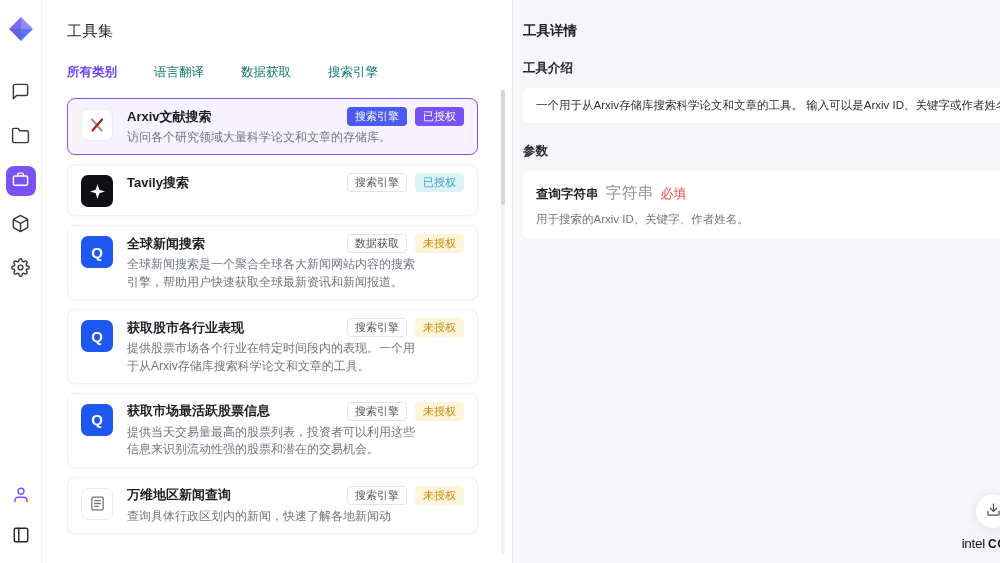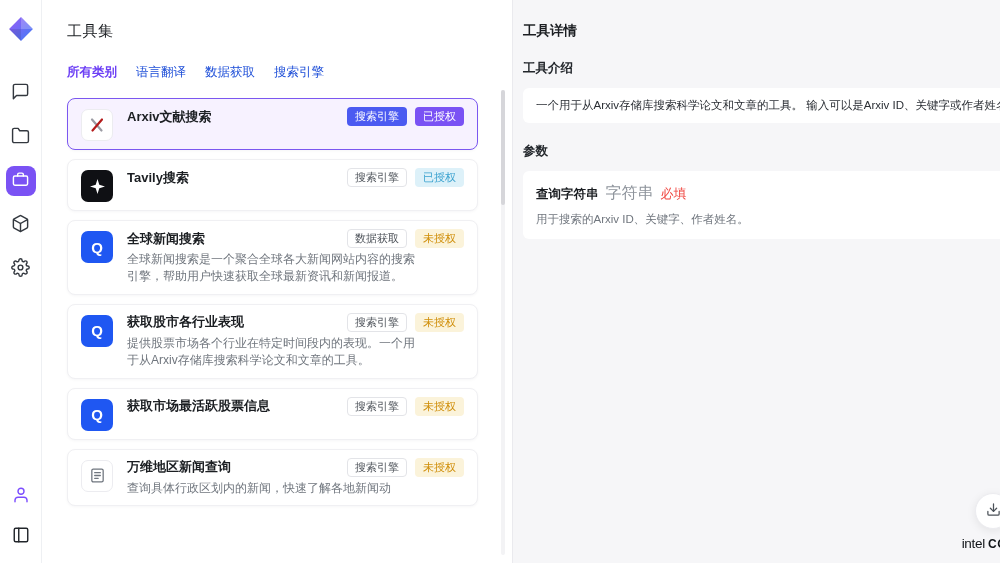--- a/index.html
+++ b/index.html
@@ -11,22 +11,22 @@
   .rail{width:42px;flex:none;background:#fff;border-right:1px solid #eef0f3;display:flex;flex-direction:column;align-items:center;padding:16px 0 12px}
   .logo{width:26px;height:26px;margin-bottom:36px;cursor:pointer}
   .rail-group{display:flex;flex-direction:column;gap:14px;align-items:center}
   .rail-btn{width:30px;height:30px;border:none;background:transparent;border-radius:8px;display:flex;align-items:center;justify-content:center;cursor:pointer}
   .rail-btn.active{background:var(--accent-purple,#6b4df2)}
   .rail-bottom{margin-top:auto;display:flex;flex-direction:column;gap:10px;align-items:center}
 
   
   .list-panel{width:470px;flex:none;background:#fff;position:relative;padding:22px 0 0 25px;overflow:hidden}
   .lp-title{font-size:15px;font-weight:normal;letter-spacing:.5px}
-  .tabs{display:flex;gap:19px;margin-top:23px}
-  .tab{border:none;background:none;font-size:12.5px;color:#1d4ed8;cursor:pointer;font-family:inherit;padding:0}
+  .tabs{display:flex;gap:37px;margin-top:23px}
+  .tab{border:none;background:none;font-size:12.5px;color:#0f766e;cursor:pointer;font-family:inherit;padding:0}
   .tab.active{color:var(--tab-active,#6c3ff5);font-weight:bold}
   .cards{margin-top:17px;width:411px;display:flex;flex-direction:column;gap:9px}
   .tool-card{background:#fff;border:1px solid #f0f0f3;border-radius:8px;padding:8px 13px;display:flex;gap:14px;box-shadow:0 1px 3px rgba(20,20,40,.04);cursor:pointer}
   .tool-card.selected{background:var(--selected-card-bg,#f7f2ff);border:1px solid var(--selected-card-border,#7b57f0)}
   .t-icon{width:32px;height:32px;margin-top:2px;border-radius:7px;flex:none;display:flex;align-items:center;justify-content:center;overflow:hidden}
   .ic-arxiv,.ic-news{background:#fff;border:1px solid #ececf0}
   .ic-tavily{background:#0f1014}
   .ic-juhe{background:var(--juhe-blue,#1f57f2)}
   .q-glyph{color:#fff;font-weight:bold;font-size:15px;line-height:1}
   .t-body{flex:1;min-width:0}
@@ -143,20 +143,21 @@
             </svg>
           </div>
     <div class="t-body">
       <div class="t-head">
         <span class="t-title">Arxiv文献搜索</span>
         <span class="t-badges">
           <span class="badge cat-solid">搜索引擎</span>
           <span class="badge auth-purple">已授权</span>
         </span>
       </div>
+      <div class="t-desc">访问各个研究领域大量科学论文和文章的存储库。</div>
     </div>
   </div>
         <div class="tool-card">
     <div class="t-icon ic-tavily">
             <svg width="15" height="15" viewBox="0 0 16 16">
               <path d="M8 0 L9.9 6.1 L16 8 L9.9 9.9 L8 16 L6.1 9.9 L0 8 L6.1 6.1 Z" fill="#ffffff"></path>
             </svg>
           </div>
     <div class="t-body">
       <div class="t-head">
@@ -203,20 +204,21 @@
             <span class="q-glyph">Q</span>
           </div>
     <div class="t-body">
       <div class="t-head">
         <span class="t-title">获取市场最活跃股票信息</span>
         <span class="t-badges">
           <span class="badge cat-outline">搜索引擎</span>
           <span class="badge auth-yellow">未授权</span>
         </span>
       </div>
+      <div class="t-desc">提供当天交易量最高的股票列表，投资者可以利用这些信息来识别流动性强的股票和潜在的交易机会。</div>
     </div>
   </div>
         <div class="tool-card">
     <div class="t-icon ic-news">
             <svg width="17" height="17" viewBox="0 0 24 24" fill="none" stroke="#6f757e" stroke-width="1.8" stroke-linecap="round">
               <rect x="4" y="3" width="16" height="18" rx="2"></rect>
               <path d="M8 8h8M8 12h8M8 16h5"></path>
             </svg>
           </div>
     <div class="t-body">

